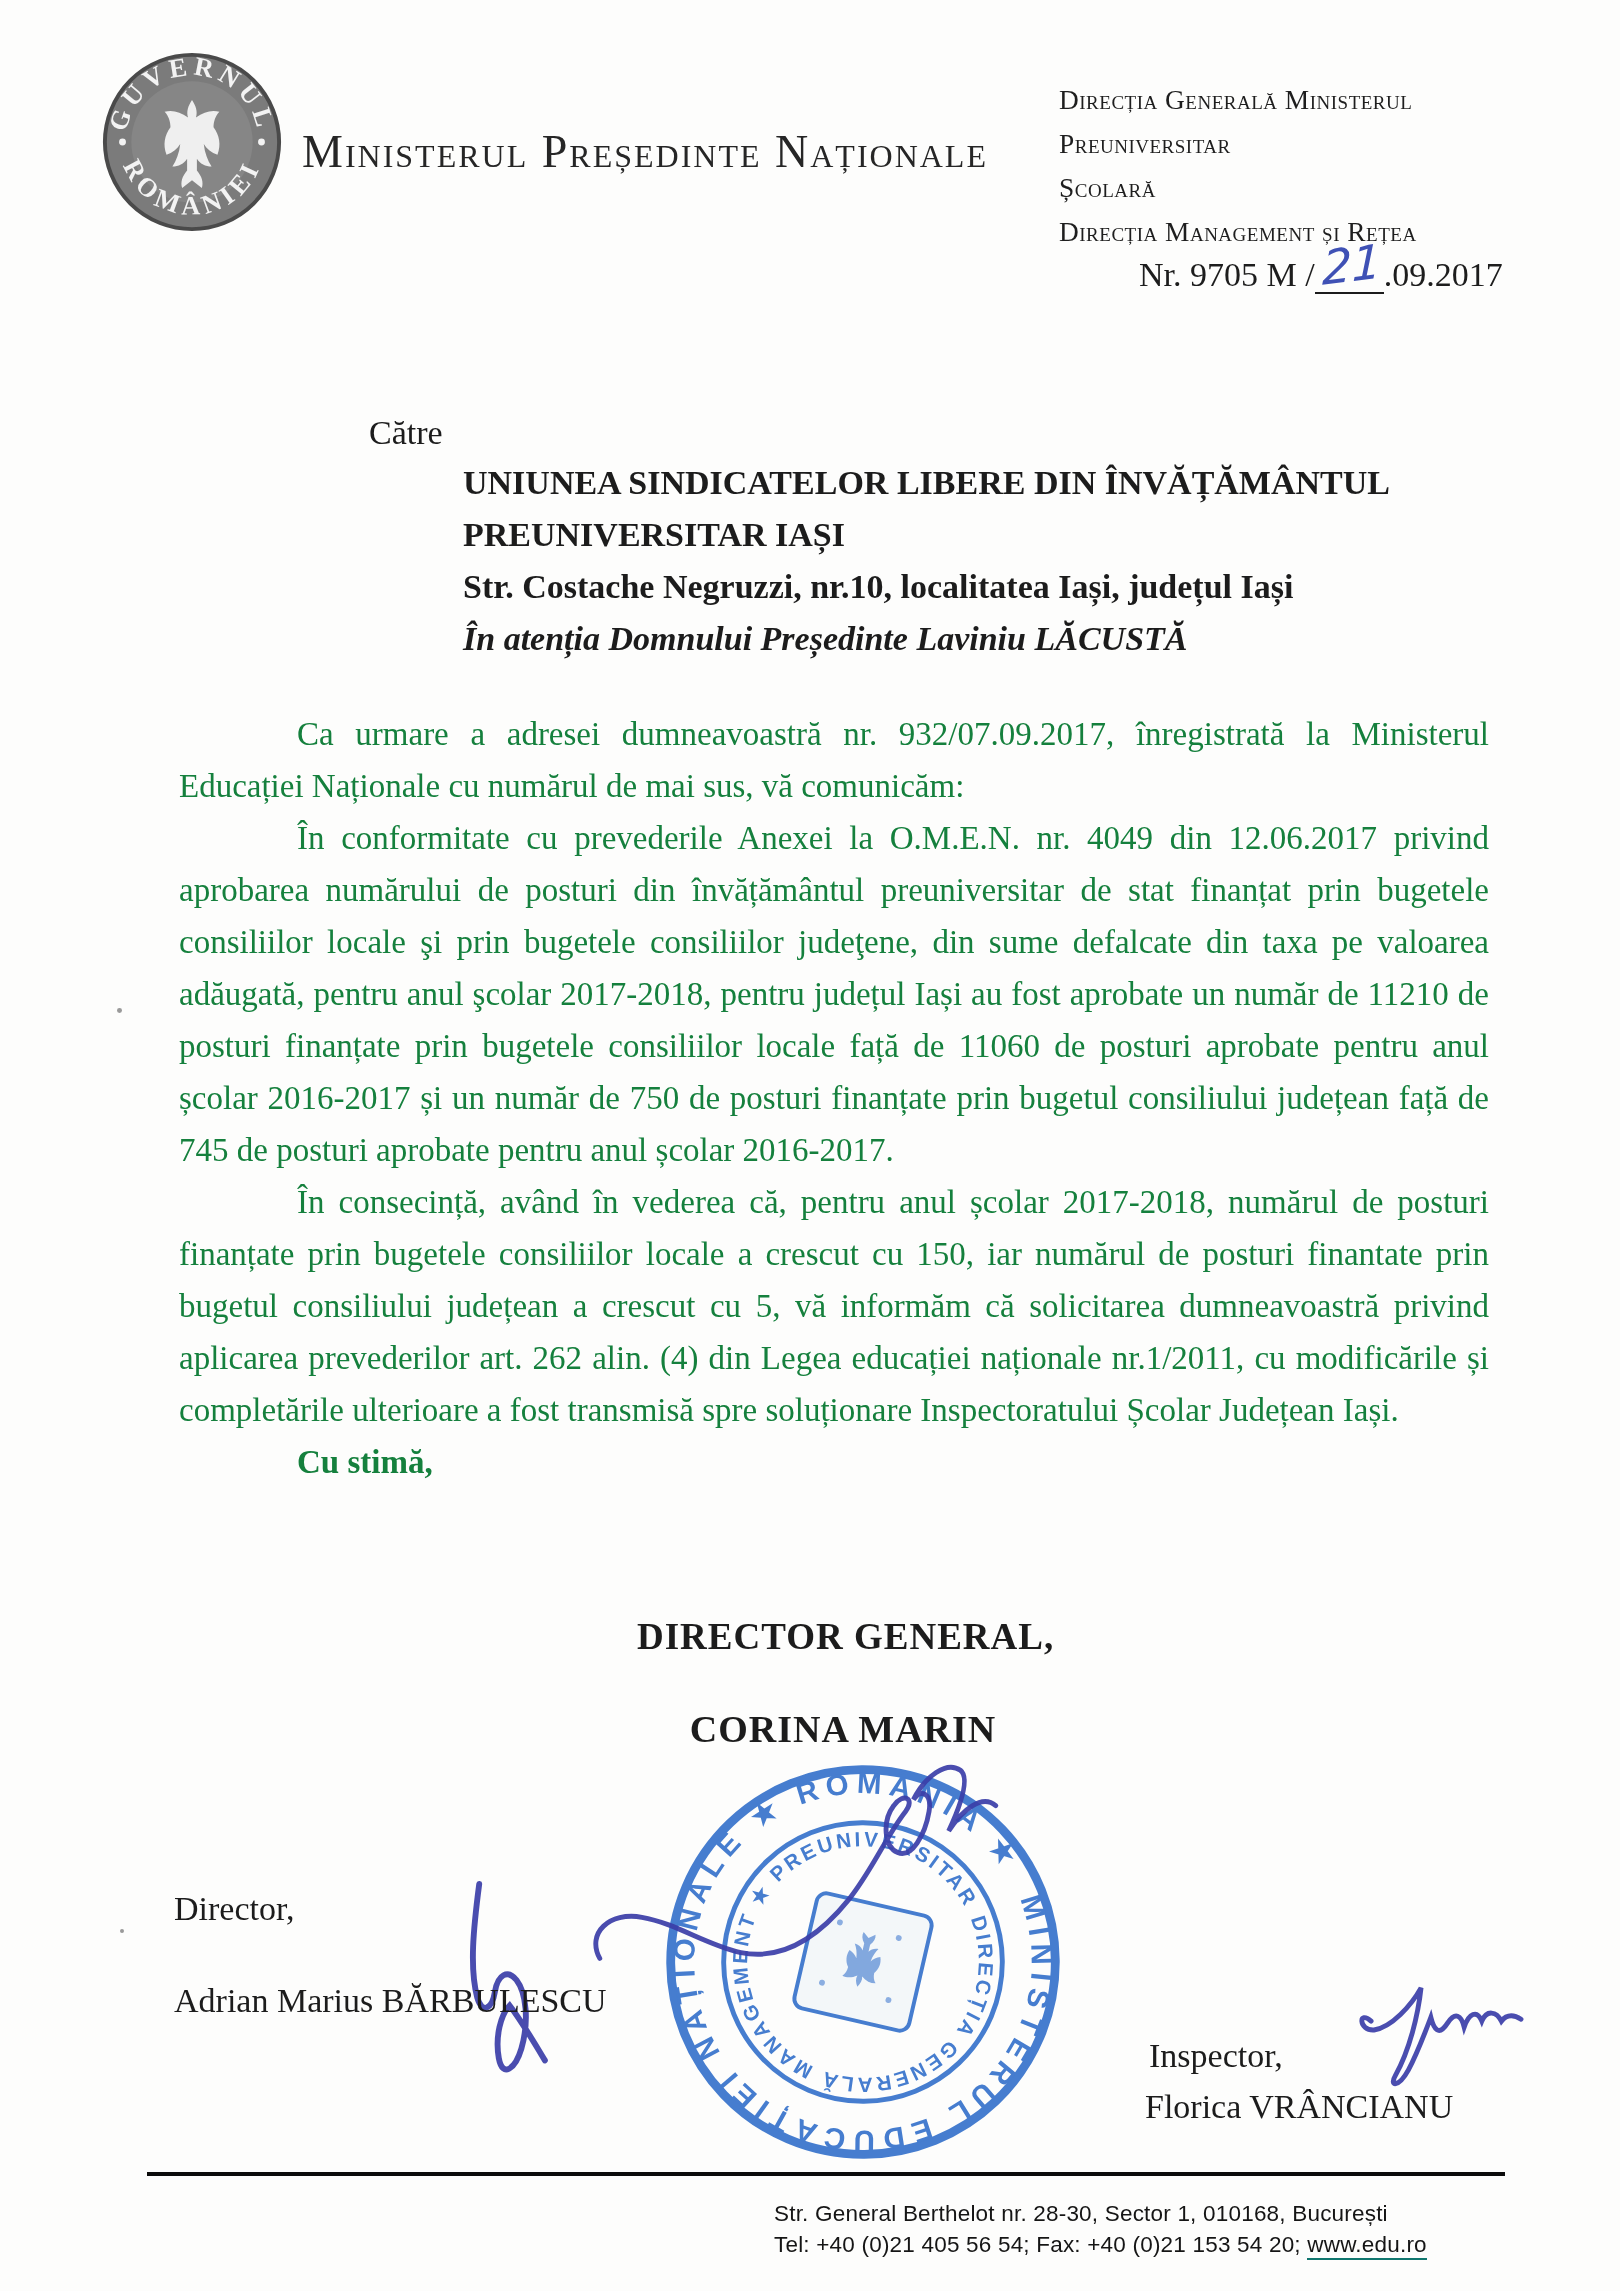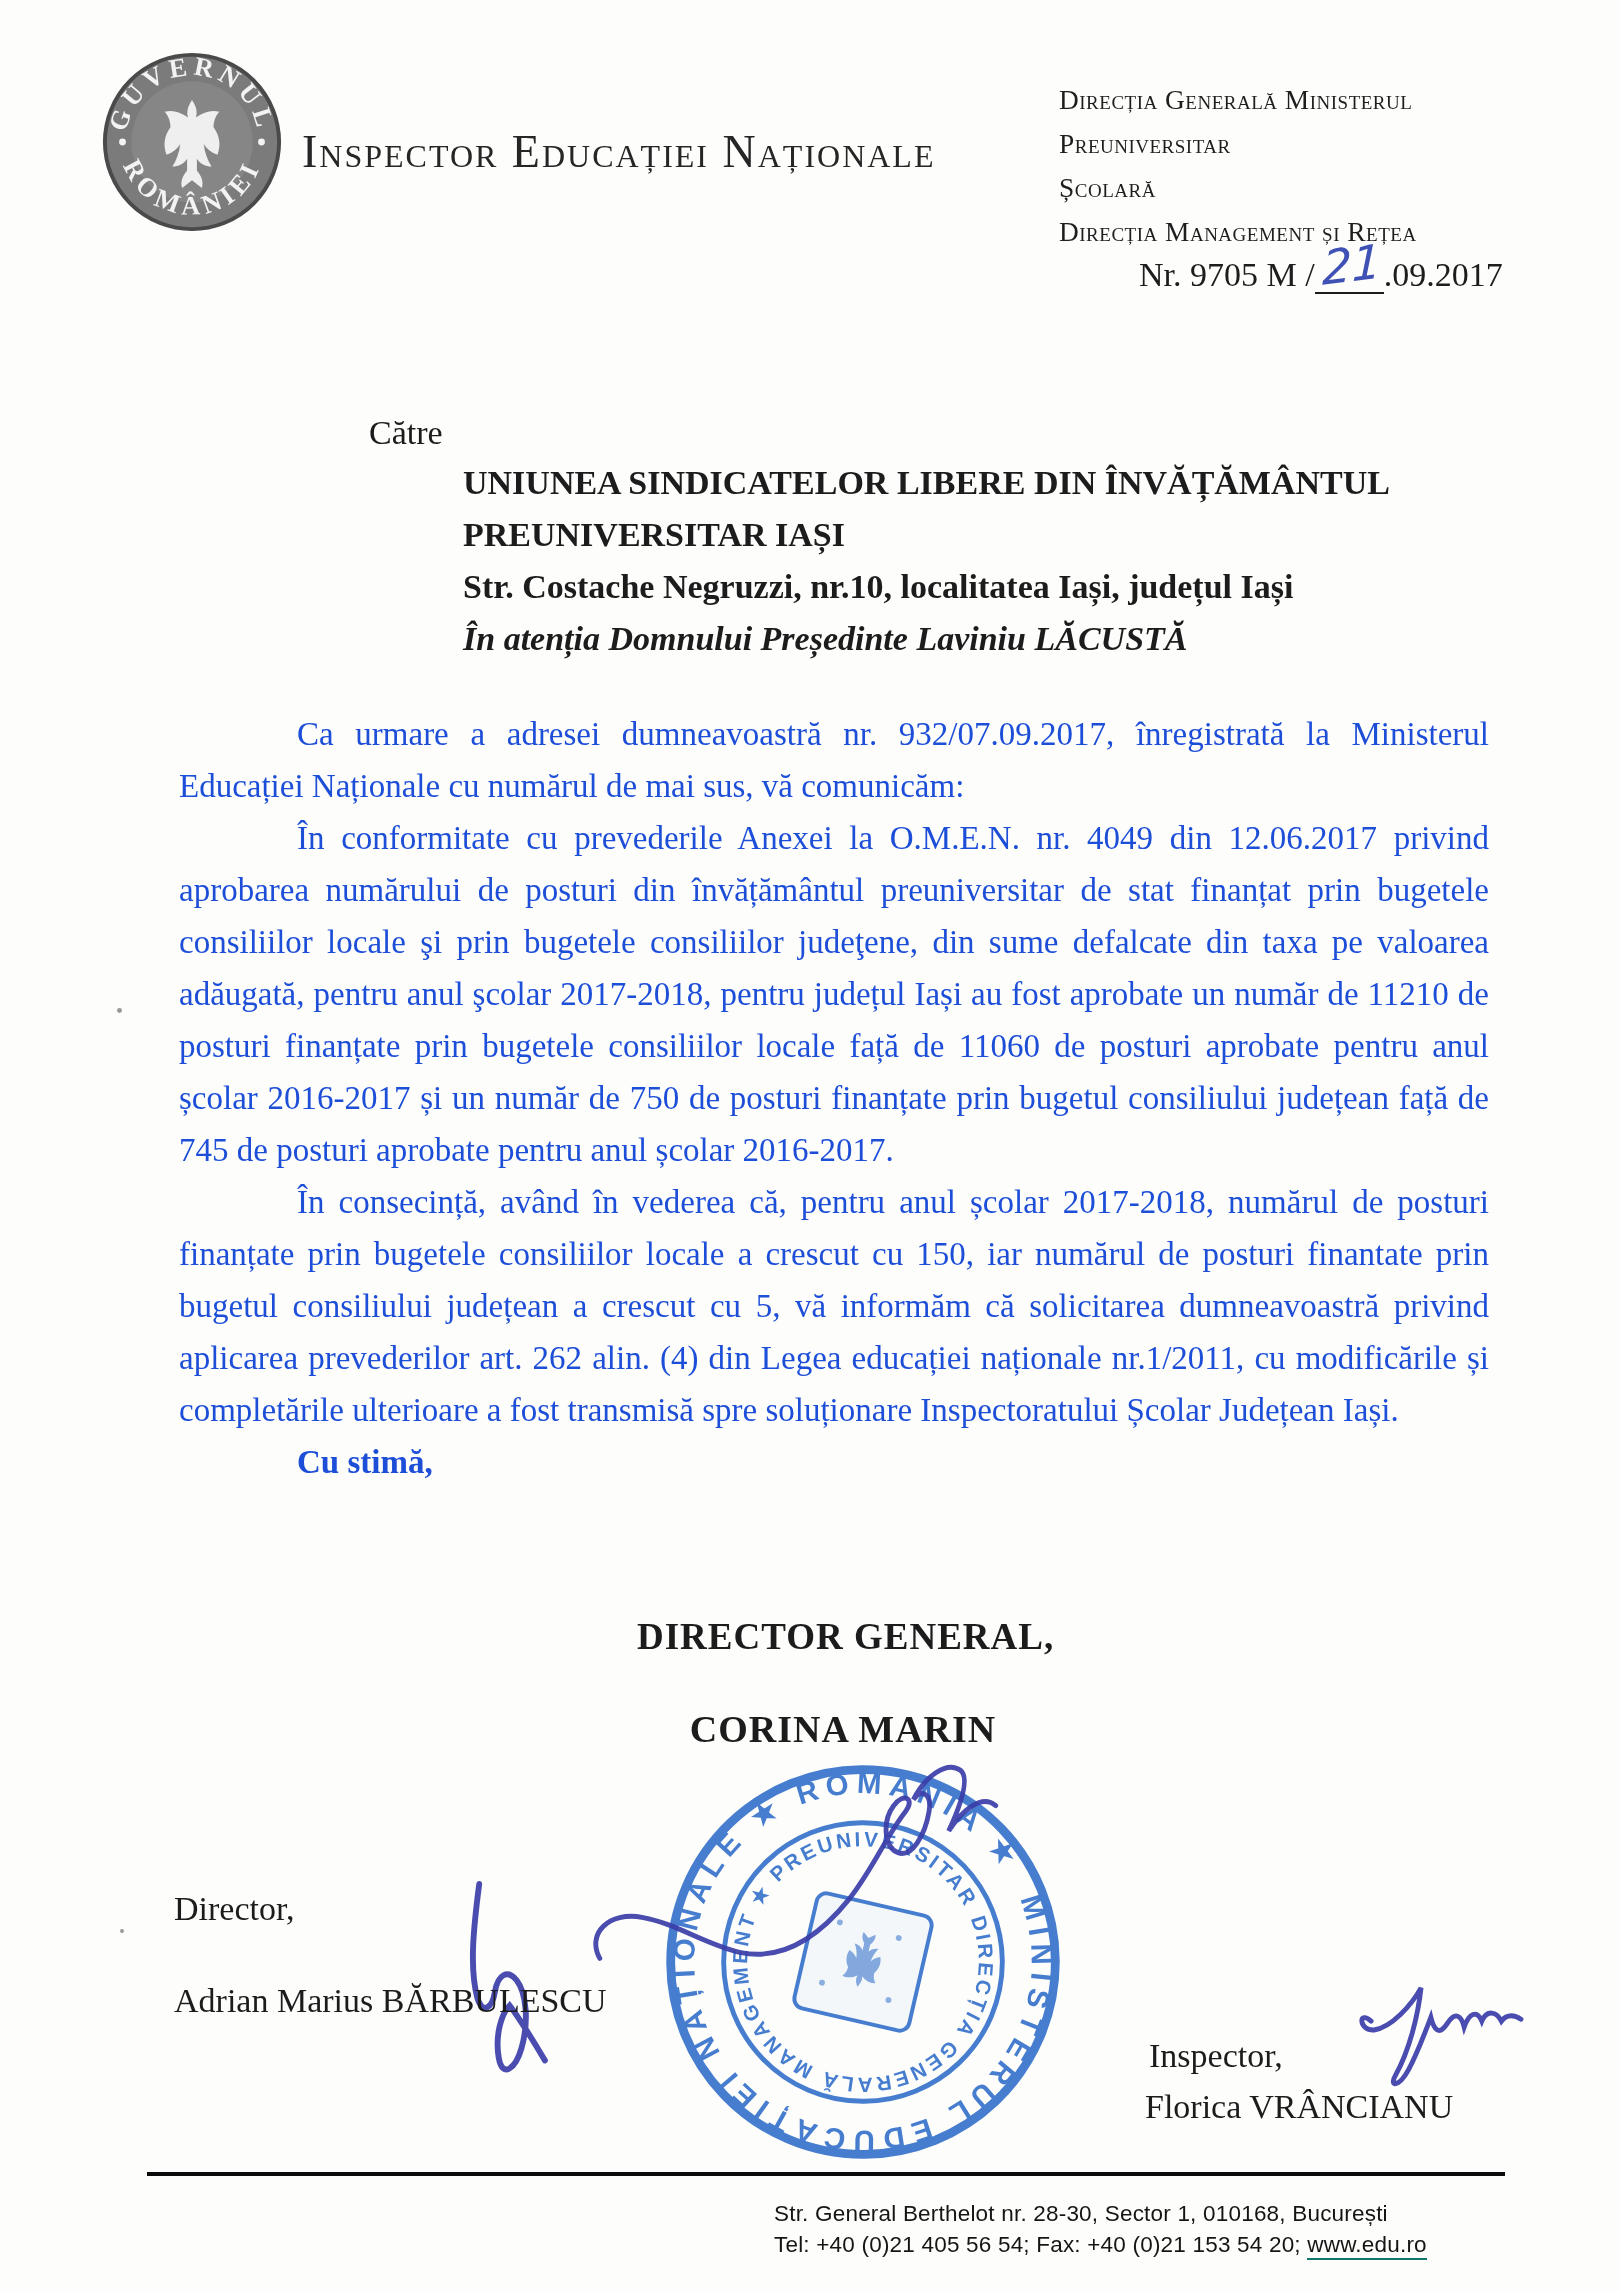--- a/index.html
+++ b/index.html
@@ -42,21 +42,21 @@
     transform:rotate(-7deg) skewX(-8deg);
     display:inline-block;
   }
   
   .salutation{position:absolute;left:369px;top:414px;font-size:34px;}
   .addr-block{position:absolute;left:463px;top:457px;font-size:34px;line-height:52px;font-weight:bold;white-space:nowrap;}
   .addr-attention{font-style:italic;}
   
   .body-block{
     position:absolute;left:179px;top:708px;width:1310px;
-    font-size:33px;line-height:52px;text-align:justify;color:#1d4ed8;
+    font-size:33px;line-height:52px;text-align:justify;color:#15803d;
   }
   .body-block p{margin:0;text-indent:118px;}
   .closing{font-weight:bold;}
   
   .dg-title{position:absolute;left:637px;top:1615px;width:412px;text-align:center;font-weight:bold;font-size:37px;letter-spacing:1px;white-space:nowrap;}
   .dg-name{position:absolute;left:637px;top:1707px;width:412px;text-align:center;font-weight:bold;font-size:38px;letter-spacing:1px;white-space:nowrap;}
   .stamp-wrap{position:absolute;left:655px;top:1754px;width:416px;height:416px;}
   .director-title{position:absolute;left:174px;top:1890px;font-size:34px;}
   .director-name{position:absolute;left:174px;top:1982px;font-size:34px;white-space:nowrap;}
   .inspector-title{position:absolute;left:1149px;top:2025px;font-size:34px;margin-top:12px;}
@@ -90,21 +90,21 @@
       </text>
       <text font-family="Liberation Serif, serif" font-size="27" font-weight="bold" fill="#f3f3f3" letter-spacing="5">
         <textPath href="#sealBottom" startOffset="50%" text-anchor="middle">ROMÂNIEI</textPath>
       </text>
       <circle cx="23" cy="95" r="3.5" fill="#f3f3f3"></circle>
       <circle cx="165" cy="95" r="3.5" fill="#f3f3f3"></circle>
       <path fill="#efefef" d="M94 52 C90 58 88 64 90 70 C82 64 74 62 66 64 C70 68 72 74 72 80 C66 88 64 98 68 108 C74 106 79 102 82 97 C81 106 78 114 74 120 C80 120 86 117 89 112 L89 124 C84 130 82 136 84 142 L94 134 L104 142 C106 136 104 130 99 124 L99 112 C102 117 108 120 114 120 C110 114 107 106 106 97 C109 102 114 106 120 108 C124 98 122 88 116 80 C116 74 118 68 122 64 C114 62 106 64 98 70 C100 64 98 58 94 52 Z"></path>
     </svg>
   </div>
 
-  <div class="ministry-title">Inspector Educației Naționale</div>
+  <div class="ministry-title">Ministerul Președinte Naționale</div>
 
   <div class="dept-block">
     <div>Direcția Generală Ministerul</div>
     <div>Preuniversitar</div>
     <div>Școlară</div>
     <div>Direcția Management și Rețea</div>
   </div>
 
   <div class="ref-line">
     <span>Nr. 9705 M /</span><span class="day-slot"><span class="handwritten-day">21</span></span><span>.09.2017</span>

